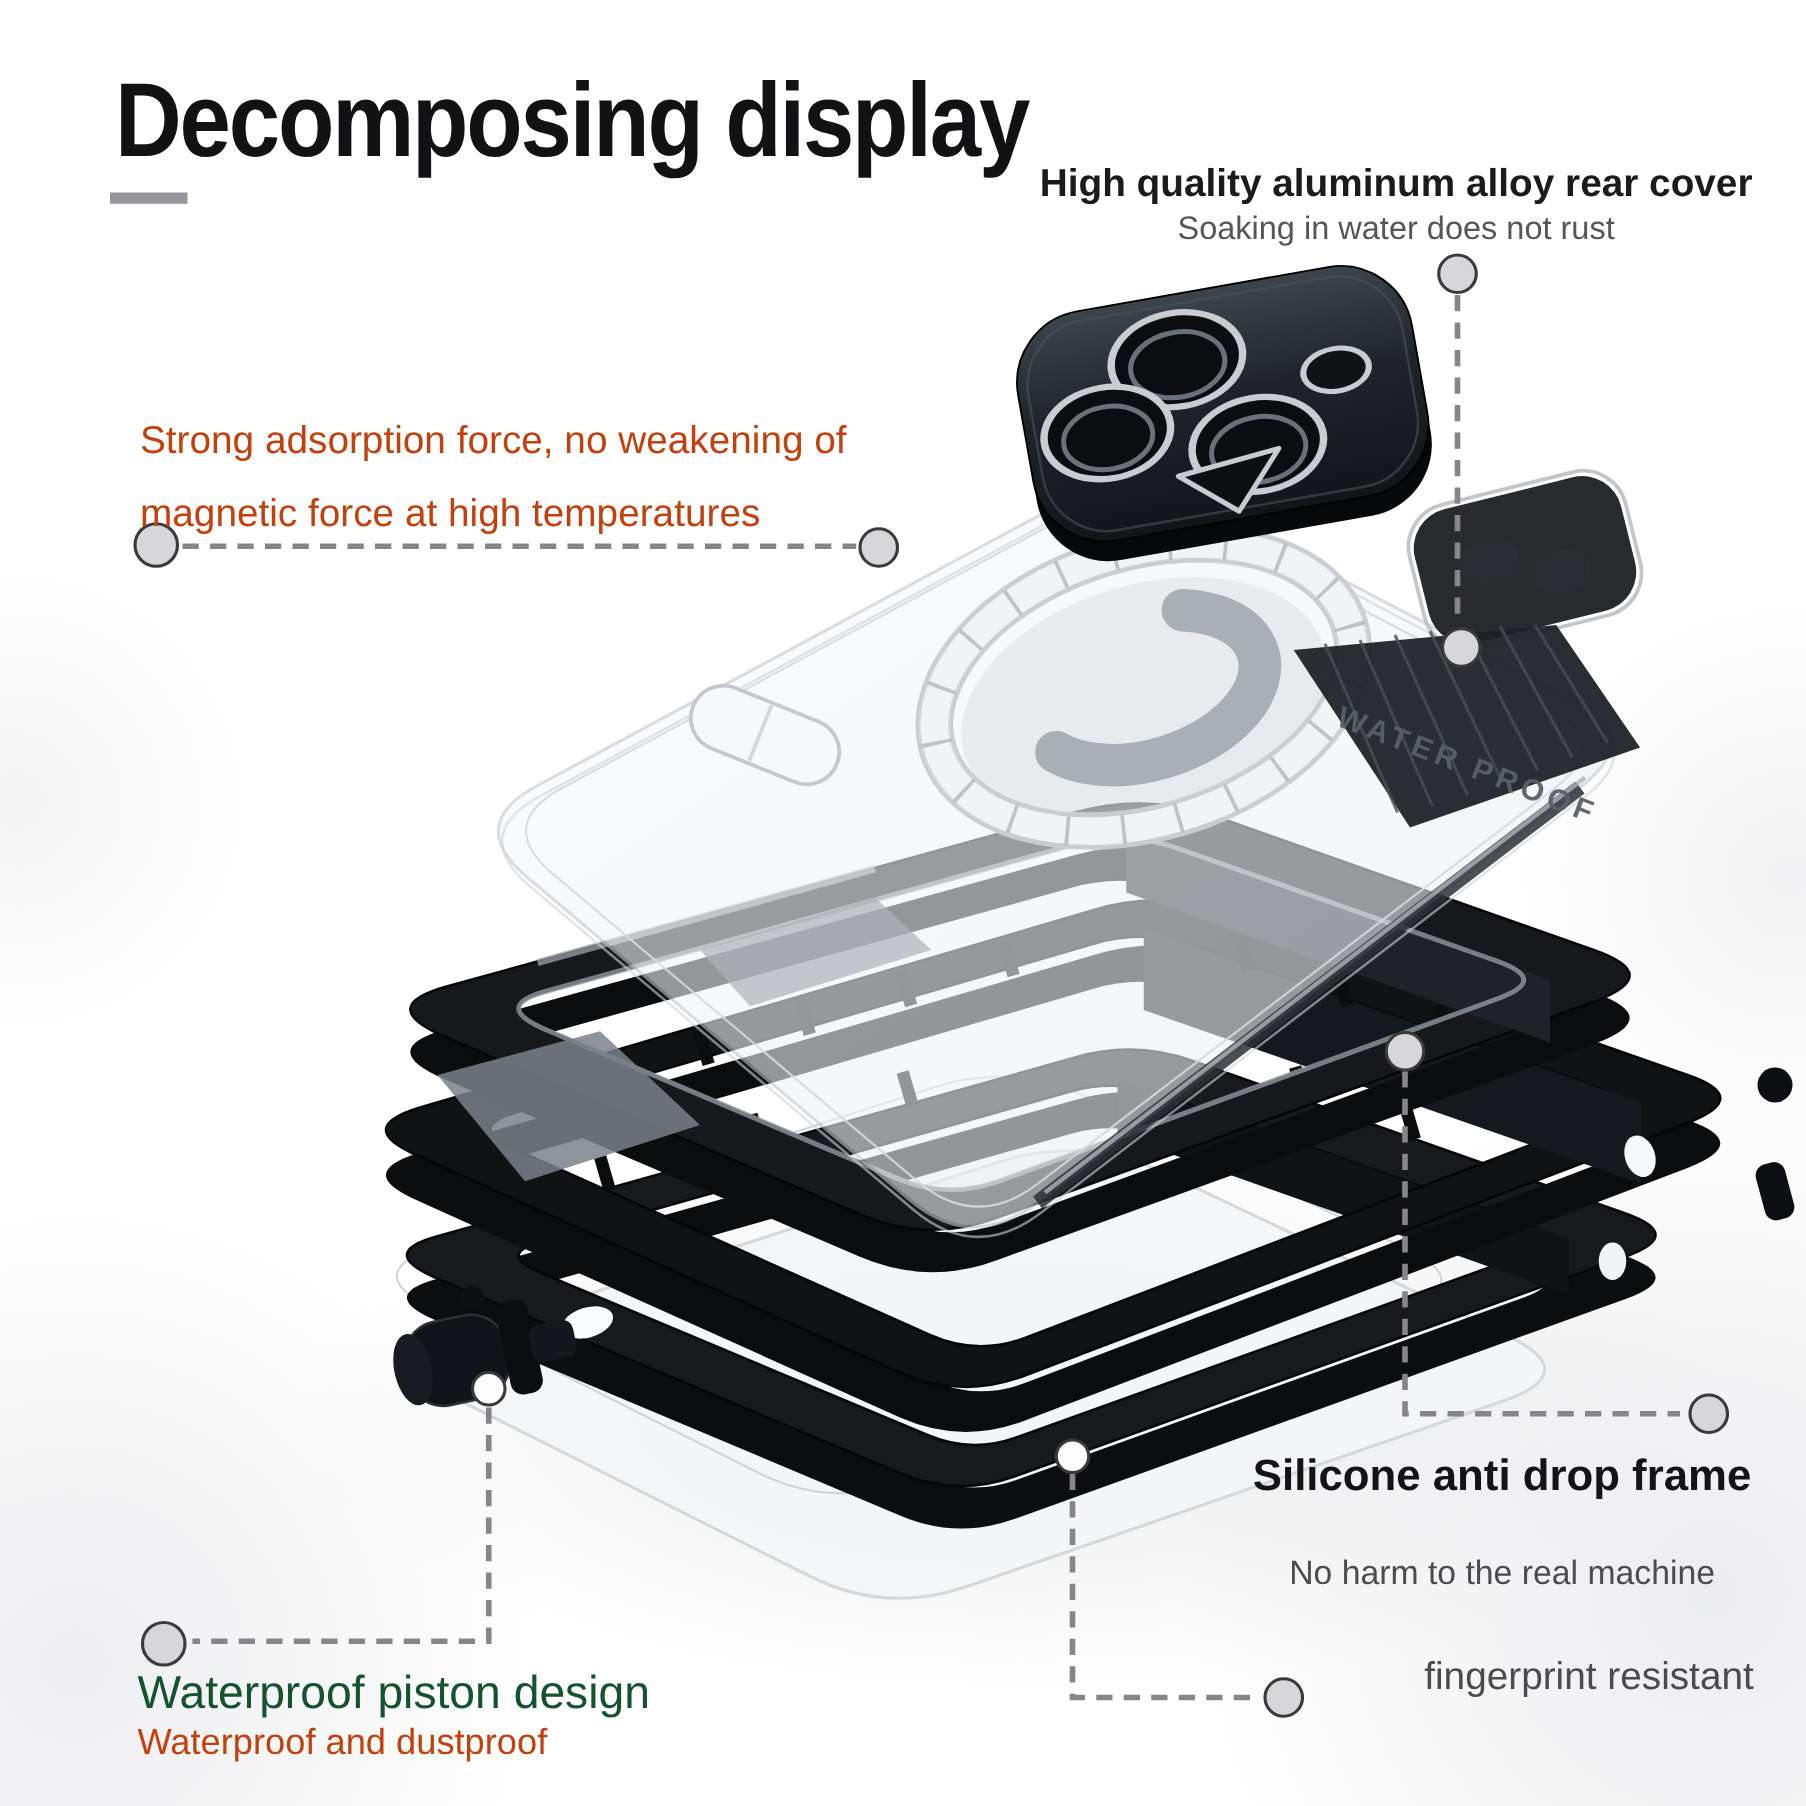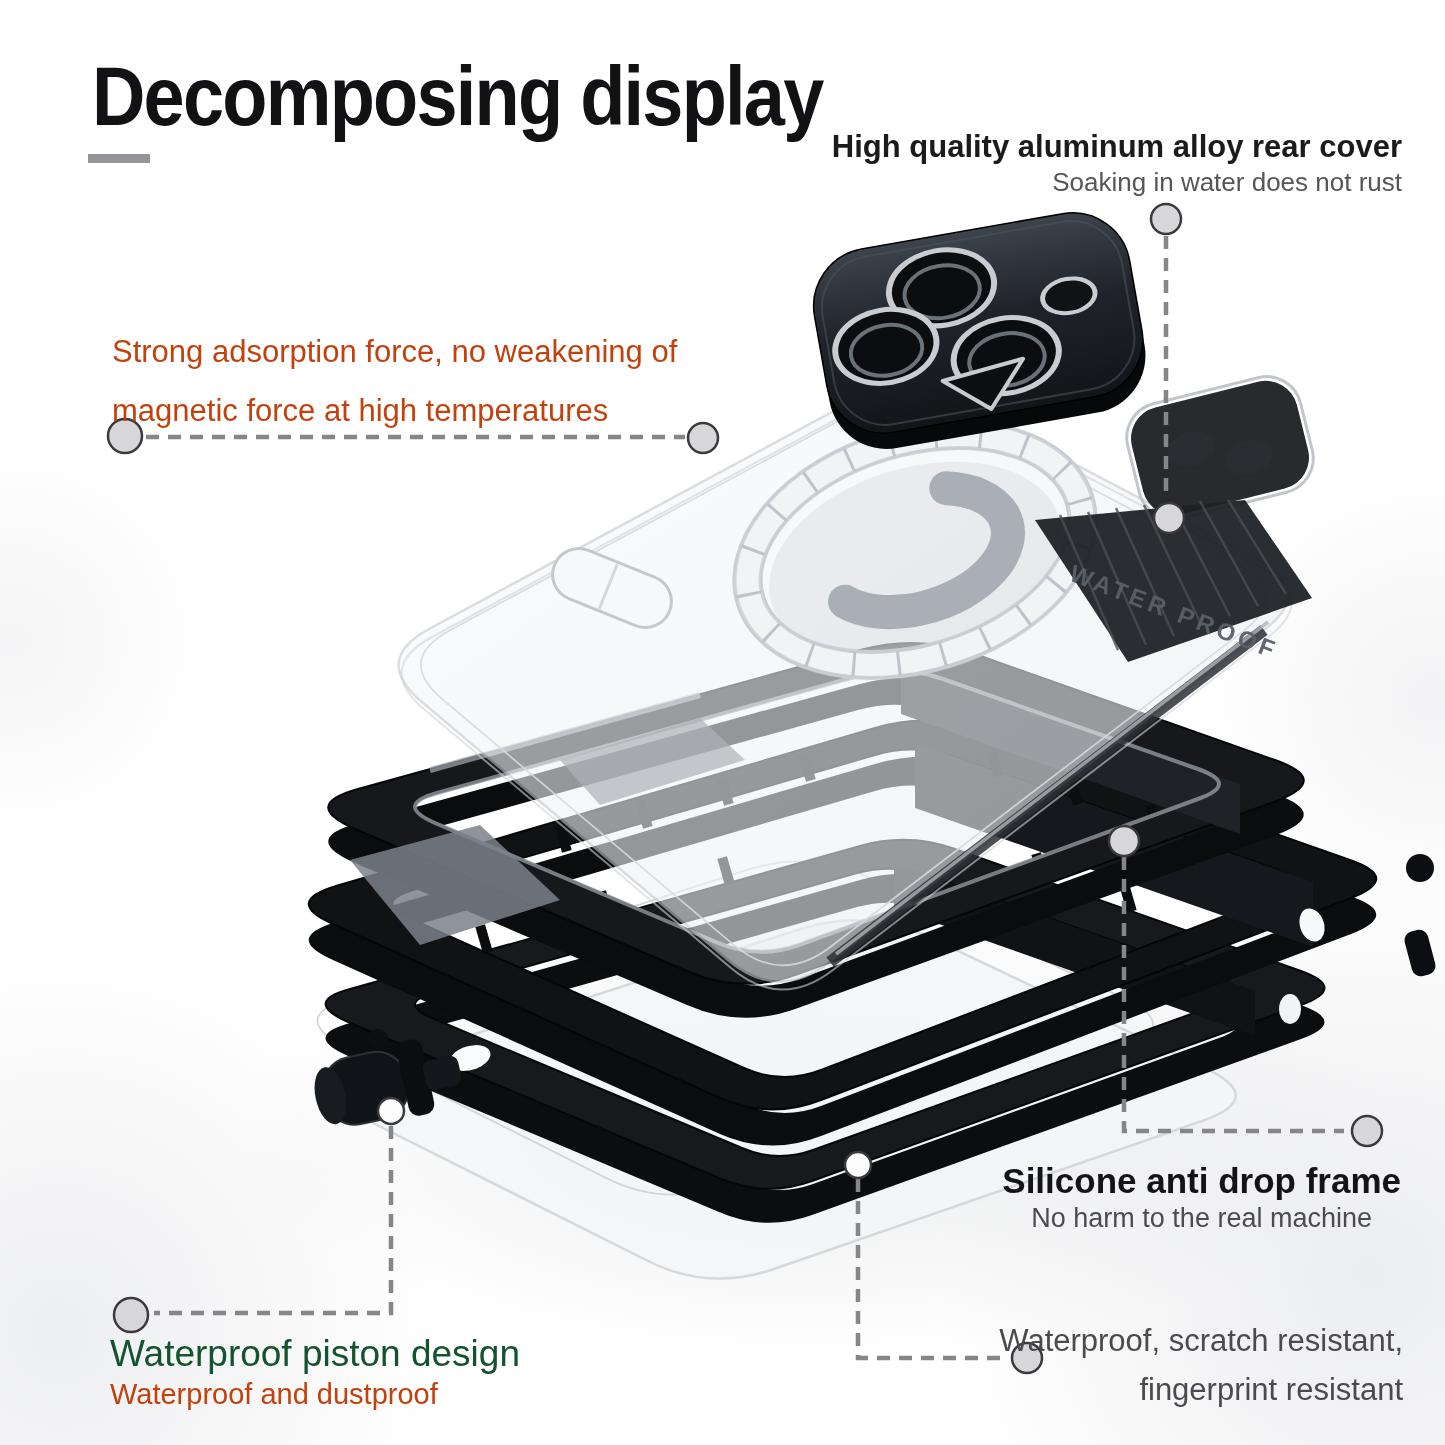--- a/index.html
+++ b/index.html
@@ -5,25 +5,25 @@
   html,body{margin:0;padding:0;background:#fff;}
   .stage{position:relative;width:1445px;height:1445px;overflow:hidden;
          font-family:"Liberation Sans",sans-serif;background:#ffffff;}
   .stage svg{position:absolute;left:0;top:0;}
   .txt{position:absolute;white-space:nowrap;}
   .page-title{left:92px;top:50px;font-size:84px;line-height:92px;font-weight:700;
       letter-spacing:-2px;color:#121214;transform:scaleX(.88);transform-origin:left top;}
   .title-bar{position:absolute;left:88px;top:154px;width:62px;height:9px;background:#96969a;}
   .ann-rear{right:43px;top:116px;text-align:right;margin-top:12px;}
   .ann-rear .t{font-size:31px;font-weight:700;color:#1b1b1d;line-height:38px;}
-  .ann-rear .s{font-size:26px;color:#55565a;line-height:32px;}
+  .ann-rear .s{font-size:26px;color:#55565a;line-height:32px;text-align:center;}
   .ann-magnet{left:112px;top:322px;font-size:31px;color:#c2410c;line-height:59px;}
   .ann-silicone{right:44px;top:1160px;text-align:center;}
   .ann-silicone .t{font-size:35px;font-weight:700;color:#141416;line-height:42px;}
-  .ann-silicone .s{font-size:27px;color:#4c4c4f;line-height:33px;}
+  .ann-silicone .s{font-size:27px;color:#4c4c4f;line-height:33px;margin-top:40px;}
   .ann-piston{left:110px;top:1332px;}
   .ann-piston .t{font-size:37px;font-weight:400;color:#14532d;line-height:44px;}
   .ann-piston .s{font-size:29px;color:#c2410c;line-height:36px;}
   .ann-coating{right:42px;top:1316px;text-align:right;font-size:31px;color:#4b4b4e;line-height:49px;}
 </style>
 </head>
 <body>
 
 <div class="stage">
 
@@ -216,17 +216,16 @@
     <div class="t">Silicone anti drop frame</div>
     <div class="s">No harm to the real machine</div>
   </div>
 
   <div class="txt ann-piston">
     <div class="t">Waterproof piston design</div>
     <div class="s">Waterproof and dustproof</div>
   </div>
 
   <div class="txt ann-coating">
-    <div>Waterproof, scratch resistant,</div>
     <div>fingerprint resistant</div>
   </div>
 
 </div>
 
 </body></html>

